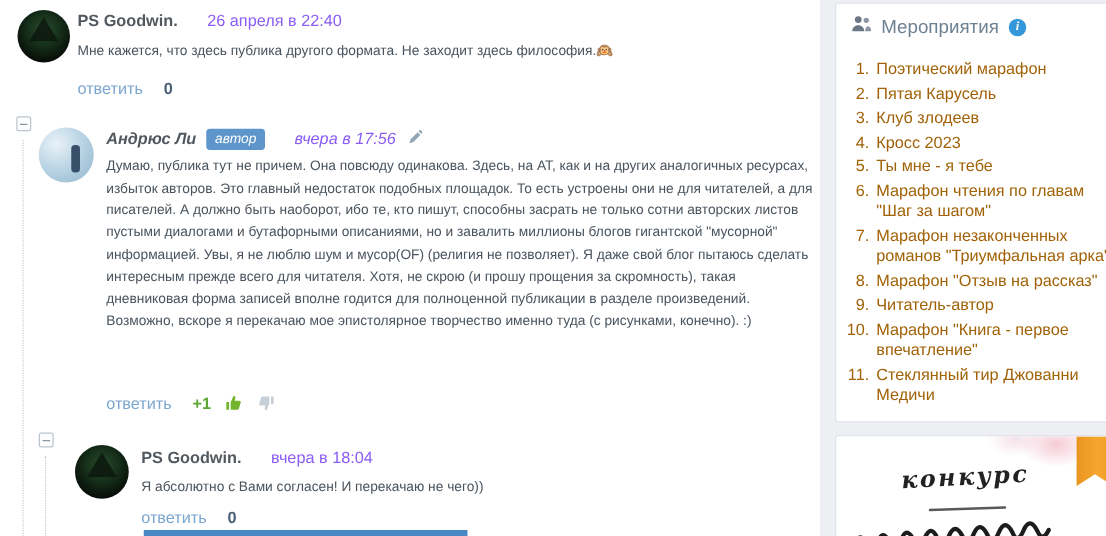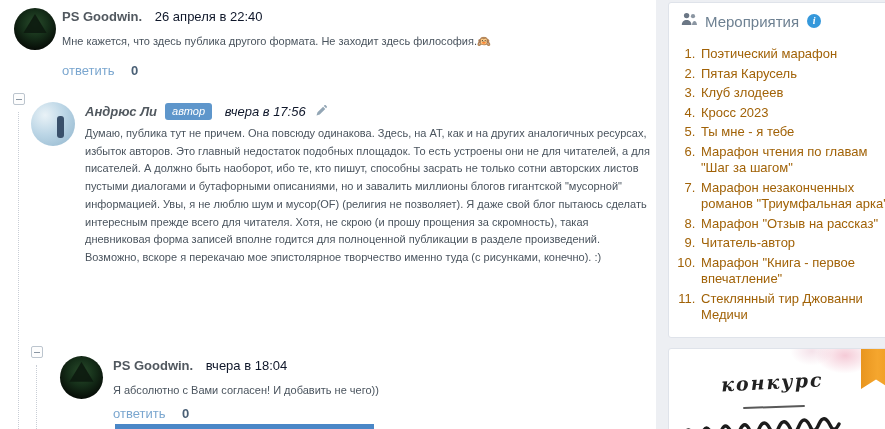--- a/index.html
+++ b/index.html
@@ -17,21 +17,21 @@
   .avatar { position:absolute; border-radius:50%; overflow:hidden; }
   .avatar-goodwin { background:radial-gradient(circle at 50% 38%, #2a4d2c 0%, #16301a 38%, #060b06 78%, #020402 100%); }
   .avatar-goodwin::after { content:""; position:absolute; left:22%; top:14%; width:56%; height:46%;
      background:#0c1a0e; clip-path:polygon(50% 0, 100% 100%, 0 100%); opacity:.9; }
   .avatar-andrus { background:radial-gradient(circle at 32% 30%, #e9f2f7 0%, #bcd6e6 45%, #8fb4cc 100%); }
   .avatar-andrus::after { content:""; position:absolute; left:58%; top:32%; width:16%; height:50%;
      background:#39506b; border-radius:3px; }
 
   .cm-head { position:absolute; white-space:nowrap; font-size:13px; }
   .cm-name { font-weight:bold; color:#51585f; cursor:pointer; }
-  .cm-time { color:#0f172a; margin-left:9px; }
+  .cm-time { color:#8b5cf6; margin-left:20px; }
   .badge { display:inline-block; background:#5e96cb; color:#fff; font-size:11px;
      padding:2px 7px 3px; border-radius:3px; margin-left:8px; vertical-align:1px; }
   .cm-text { position:absolute; font-size:11px; line-height:17.7px; color:#4a545e; }
   .cm-foot { position:absolute; font-size:13px; white-space:nowrap; }
   .reply { color:#7aa6cf; cursor:pointer; }
   .count { font-weight:bold; color:#4a6076; margin-left:13px; }
   .rating { font-weight:bold; color:#5da832; margin-left:13px; }
   .thumb { display:inline-block; vertical-align:-2px; margin-left:8px; cursor:pointer; }
 
   .collapse { position:absolute; width:12px; height:12px; background:#fdfdfd;
@@ -100,32 +100,42 @@
 
   <div class="avatar avatar-andrus" style="left:31px; top:102px; width:44px; height:44px;"></div>
   <div class="cm-head" style="left:85px; top:103px;font-style:italic;">
     <span class="cm-name">Андрюс Ли</span><span class="badge">автор</span>
     <span class="cm-time">вчера в 17:56</span>
     <span class="edit-icon"><svg width="11" height="11" viewBox="0 0 11 11">
           <path d="M0.5 10.5l1-3.2 5.6-5.6 2.2 2.2-5.6 5.6-3.2 1z M7.8 0.9l2.3 2.3 0.6-0.6c0.4-0.4 0.4-1 0-1.4l-0.9-0.9c-0.4-0.4-1-0.4-1.4 0l-0.6 0.6z" fill="#93a6b5"></path>
         </svg></span>
   </div>
   <div class="cm-text" style="left:85px; top:125px; width:566px;">Думаю, публика тут не причем. Она повсюду одинакова. Здесь, на АТ, как и на других аналогичных ресурсах, избыток авторов. Это главный недостаток подобных площадок. То есть устроены они не для читателей, а для писателей. А должно быть наоборот, ибо те, кто пишут, способны засрать не только сотни авторских листов пустыми диалогами и бутафорными описаниями, но и завалить миллионы блогов гигантской "мусорной" информацией. Увы, я не люблю шум и мусор(OF) (религия не позволяет). Я даже свой блог пытаюсь сделать интересным прежде всего для читателя. Хотя, не скрою (и прошу прощения за скромность), такая дневниковая форма записей вполне годится для полноценной публикации в разделе произведений. Возможно, вскоре я перекачаю мое эпистолярное творчество именно туда (с рисунками, конечно). :)</div>
+  <div class="cm-foot" style="left:85px; top:315px;">
+    <span class="reply">ответить</span>
+    <span class="rating">+1</span>
+    <span class="thumb"><svg width="14" height="13" viewBox="0 0 13 12">
+          <path d="M1 5.2h2v5.8H1V5.2z M4.2 11V5.4l2.2-4.9c0.9 0 1.5 0.8 1.3 1.7L7.2 4.2h3.4c0.8 0 1.3 0.7 1.1 1.4l-1.3 4.2c-0.2 0.7-0.8 1.2-1.6 1.2H4.2z" fill="#72b52c"></path>
+        </svg></span>
+    <span class="thumb"><svg width="14" height="13" viewBox="0 0 13 12" style="transform:rotate(180deg)">
+          <path d="M1 5.2h2v5.8H1V5.2z M4.2 11V5.4l2.2-4.9c0.9 0 1.5 0.8 1.3 1.7L7.2 4.2h3.4c0.8 0 1.3 0.7 1.1 1.4l-1.3 4.2c-0.2 0.7-0.8 1.2-1.6 1.2H4.2z" fill="#c7d0d8"></path>
+        </svg></span>
+  </div>
 
   <div class="collapse" style="left:31px; top:346px;">
     <div class="minus"></div>
   </div>
   <div class="guide" style="left:36px; top:365px; height:64px;"></div>
 
   <div class="avatar avatar-goodwin" style="left:60px; top:356px; width:43px; height:43px;"></div>
   <div class="cm-head" style="left:113px; top:358px;">
     <span class="cm-name">PS Goodwin.</span>
     <span class="cm-time">вчера в 18:04</span>
   </div>
-  <div class="cm-text" style="left:113px; top:382px; width:520px;">Я абсолютно с Вами согласен! И добавить не чего))</div>
+  <div class="cm-text" style="left:113px; top:382px; width:520px;">Я абсолютно с Вами согласен! И перекачаю не чего))</div>
   <div class="cm-foot" style="left:113px; top:406px;">
     <span class="reply">ответить</span>
     <span class="count">0</span>
   </div>
 
   <div class="partial-bar"></div>
 
   <div class="side-box events-box">
     <div class="events-head">
       <span><svg width="16" height="14" viewBox="0 0 16 14">

